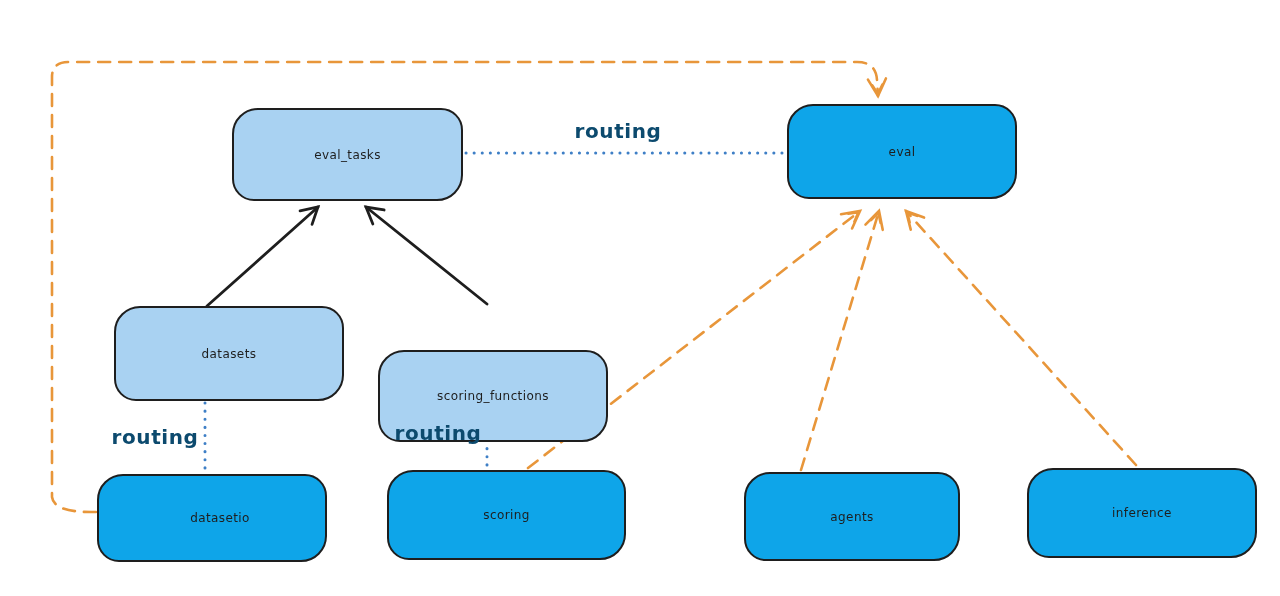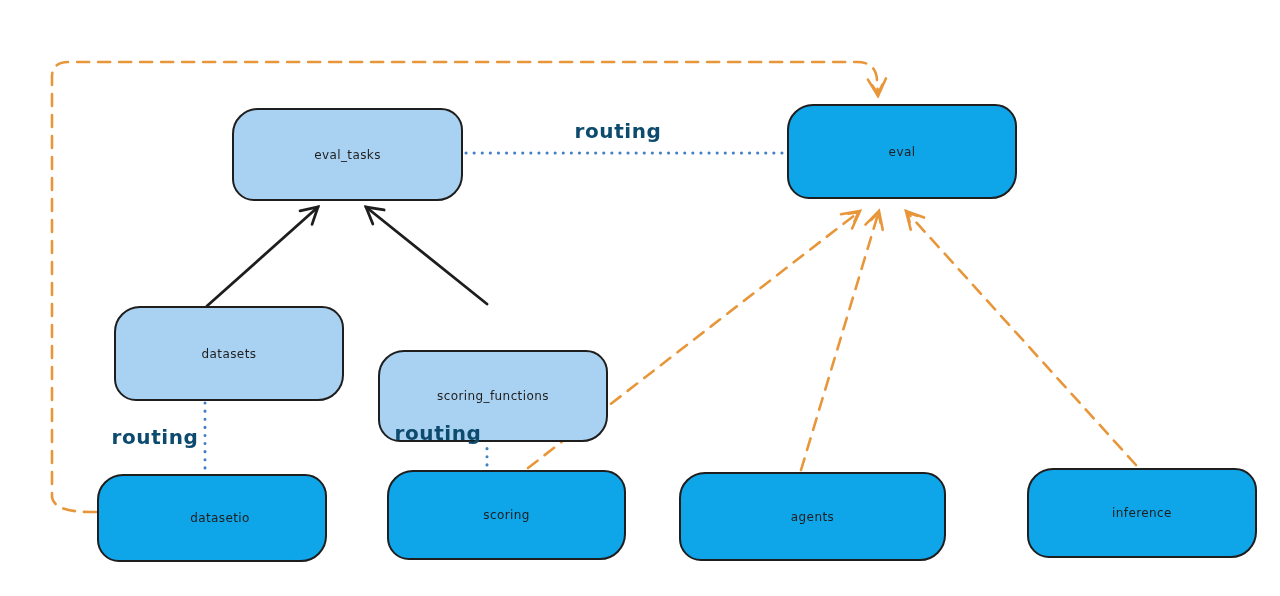--- a/index.html
+++ b/index.html
@@ -97,21 +97,21 @@
   </div>
 
   <div class="node green" style="left:97px; top:474px; width:230px; height:88px;padding-left:16px;">
     <span class="node-label">datasetio</span>
   </div>
 
   <div class="node green" style="left:387px; top:470px; width:239px; height:90px;">
     <span class="node-label">scoring</span>
   </div>
 
-  <div class="node green" style="left:679px; top:472px; width:267px; height:89px;text-align:center;">
+  <div class="node green" style="left:744px; top:472px; width:216px; height:89px;text-align:center;">
     <span class="node-label">agents</span>
   </div>
 
   <div class="node green" style="left:1027px; top:468px; width:230px; height:90px;text-align:right;">
     <span class="node-label">inference</span>
   </div>
 
   <span class="edge-label" style="left:618px; top:131px;">routing</span>
   <span class="edge-label" style="left:155px; top:437px;">routing</span>
   <span class="edge-label" style="left:438px; top:433px;">routing</span>

